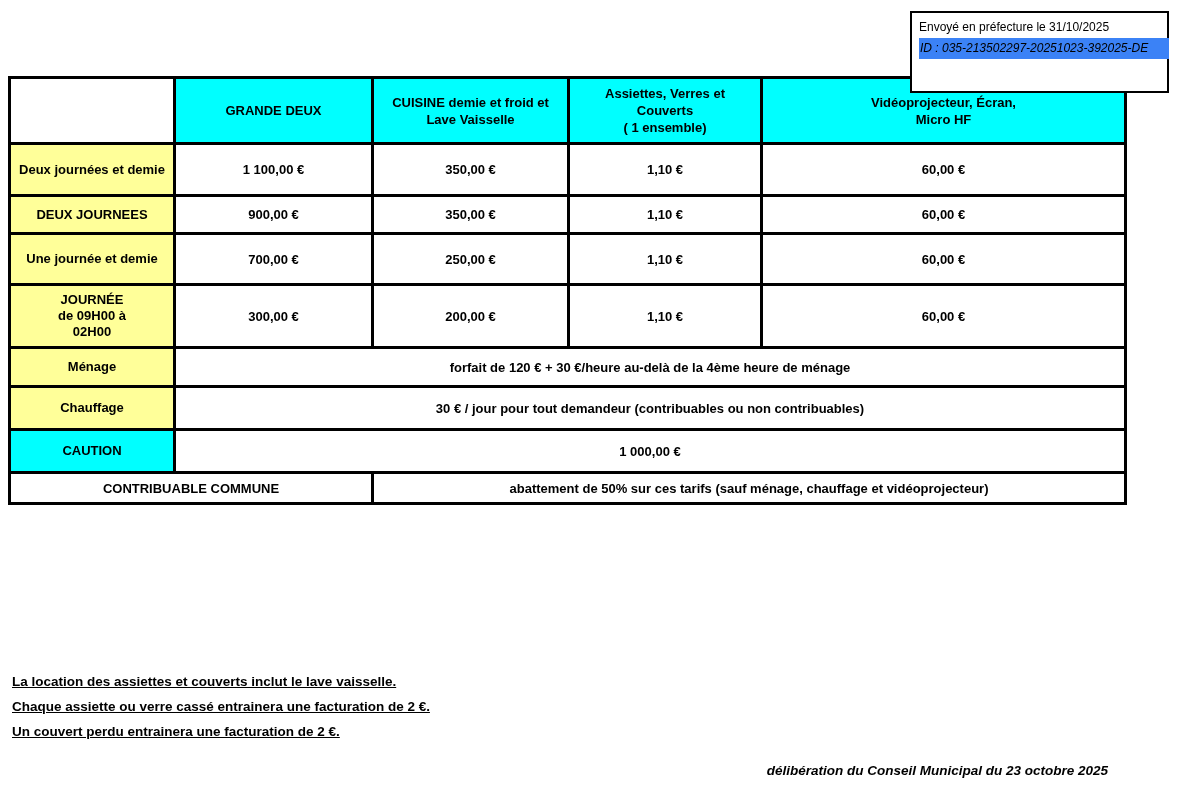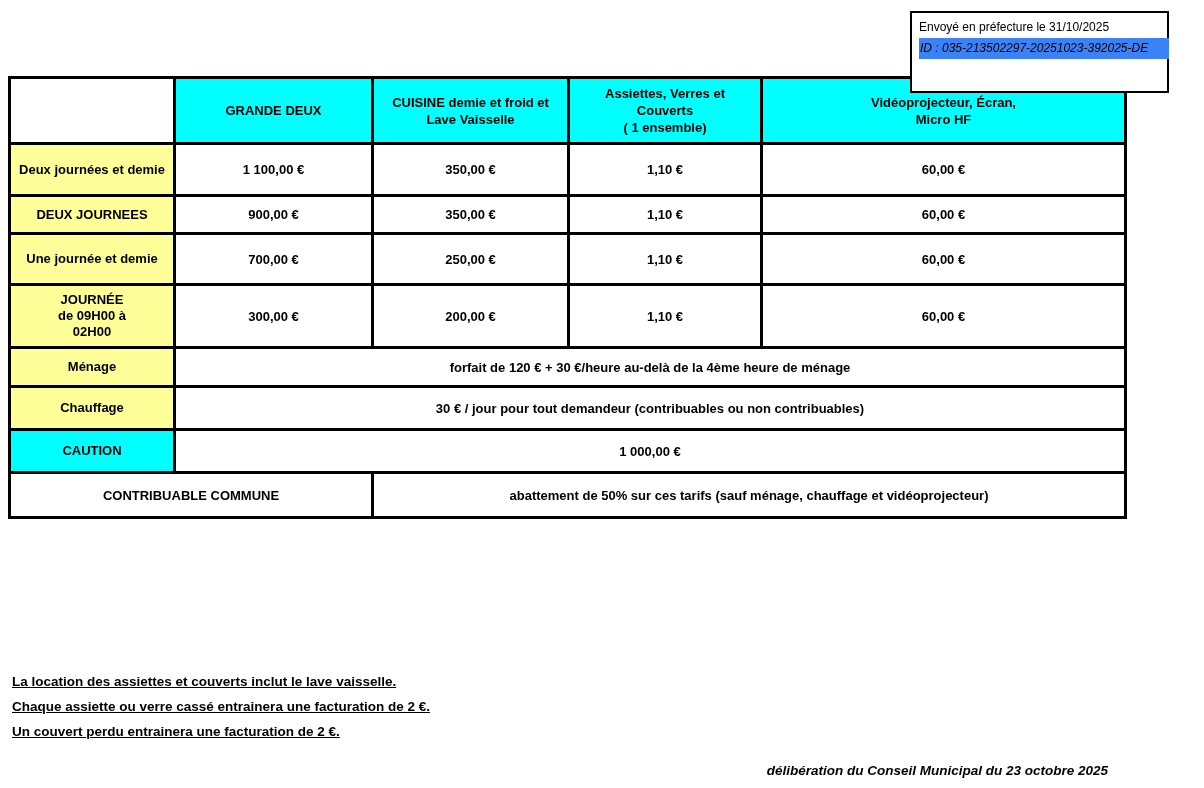--- a/index.html
+++ b/index.html
@@ -61,21 +61,21 @@
   .va-bottom { vertical-align: bottom; text-align: left; padding: 0 2px 1px 4px; }
   .ta-left { text-align: left; padding-left: 3px; }
 
   .r1 { height: 52px; }
   .r2 { height: 38px; }
   .r3 { height: 51px; }
   .r4 { height: 63px; }
   .r5 { height: 39px; }
   .r6 { height: 43px; margin-top: 8px; }
   .r7 { height: 43px; }
-  .r8 { height: 45px; }
+  .r8 { height: 31px; }
   .caution-lbl { background: #00ffff; }
 
   
   .notes {
     position: absolute;
     left: 12px; top: 669px;
     font-size: 13.5px;
     font-weight: bold;
     line-height: 25px;
     text-decoration: underline;

